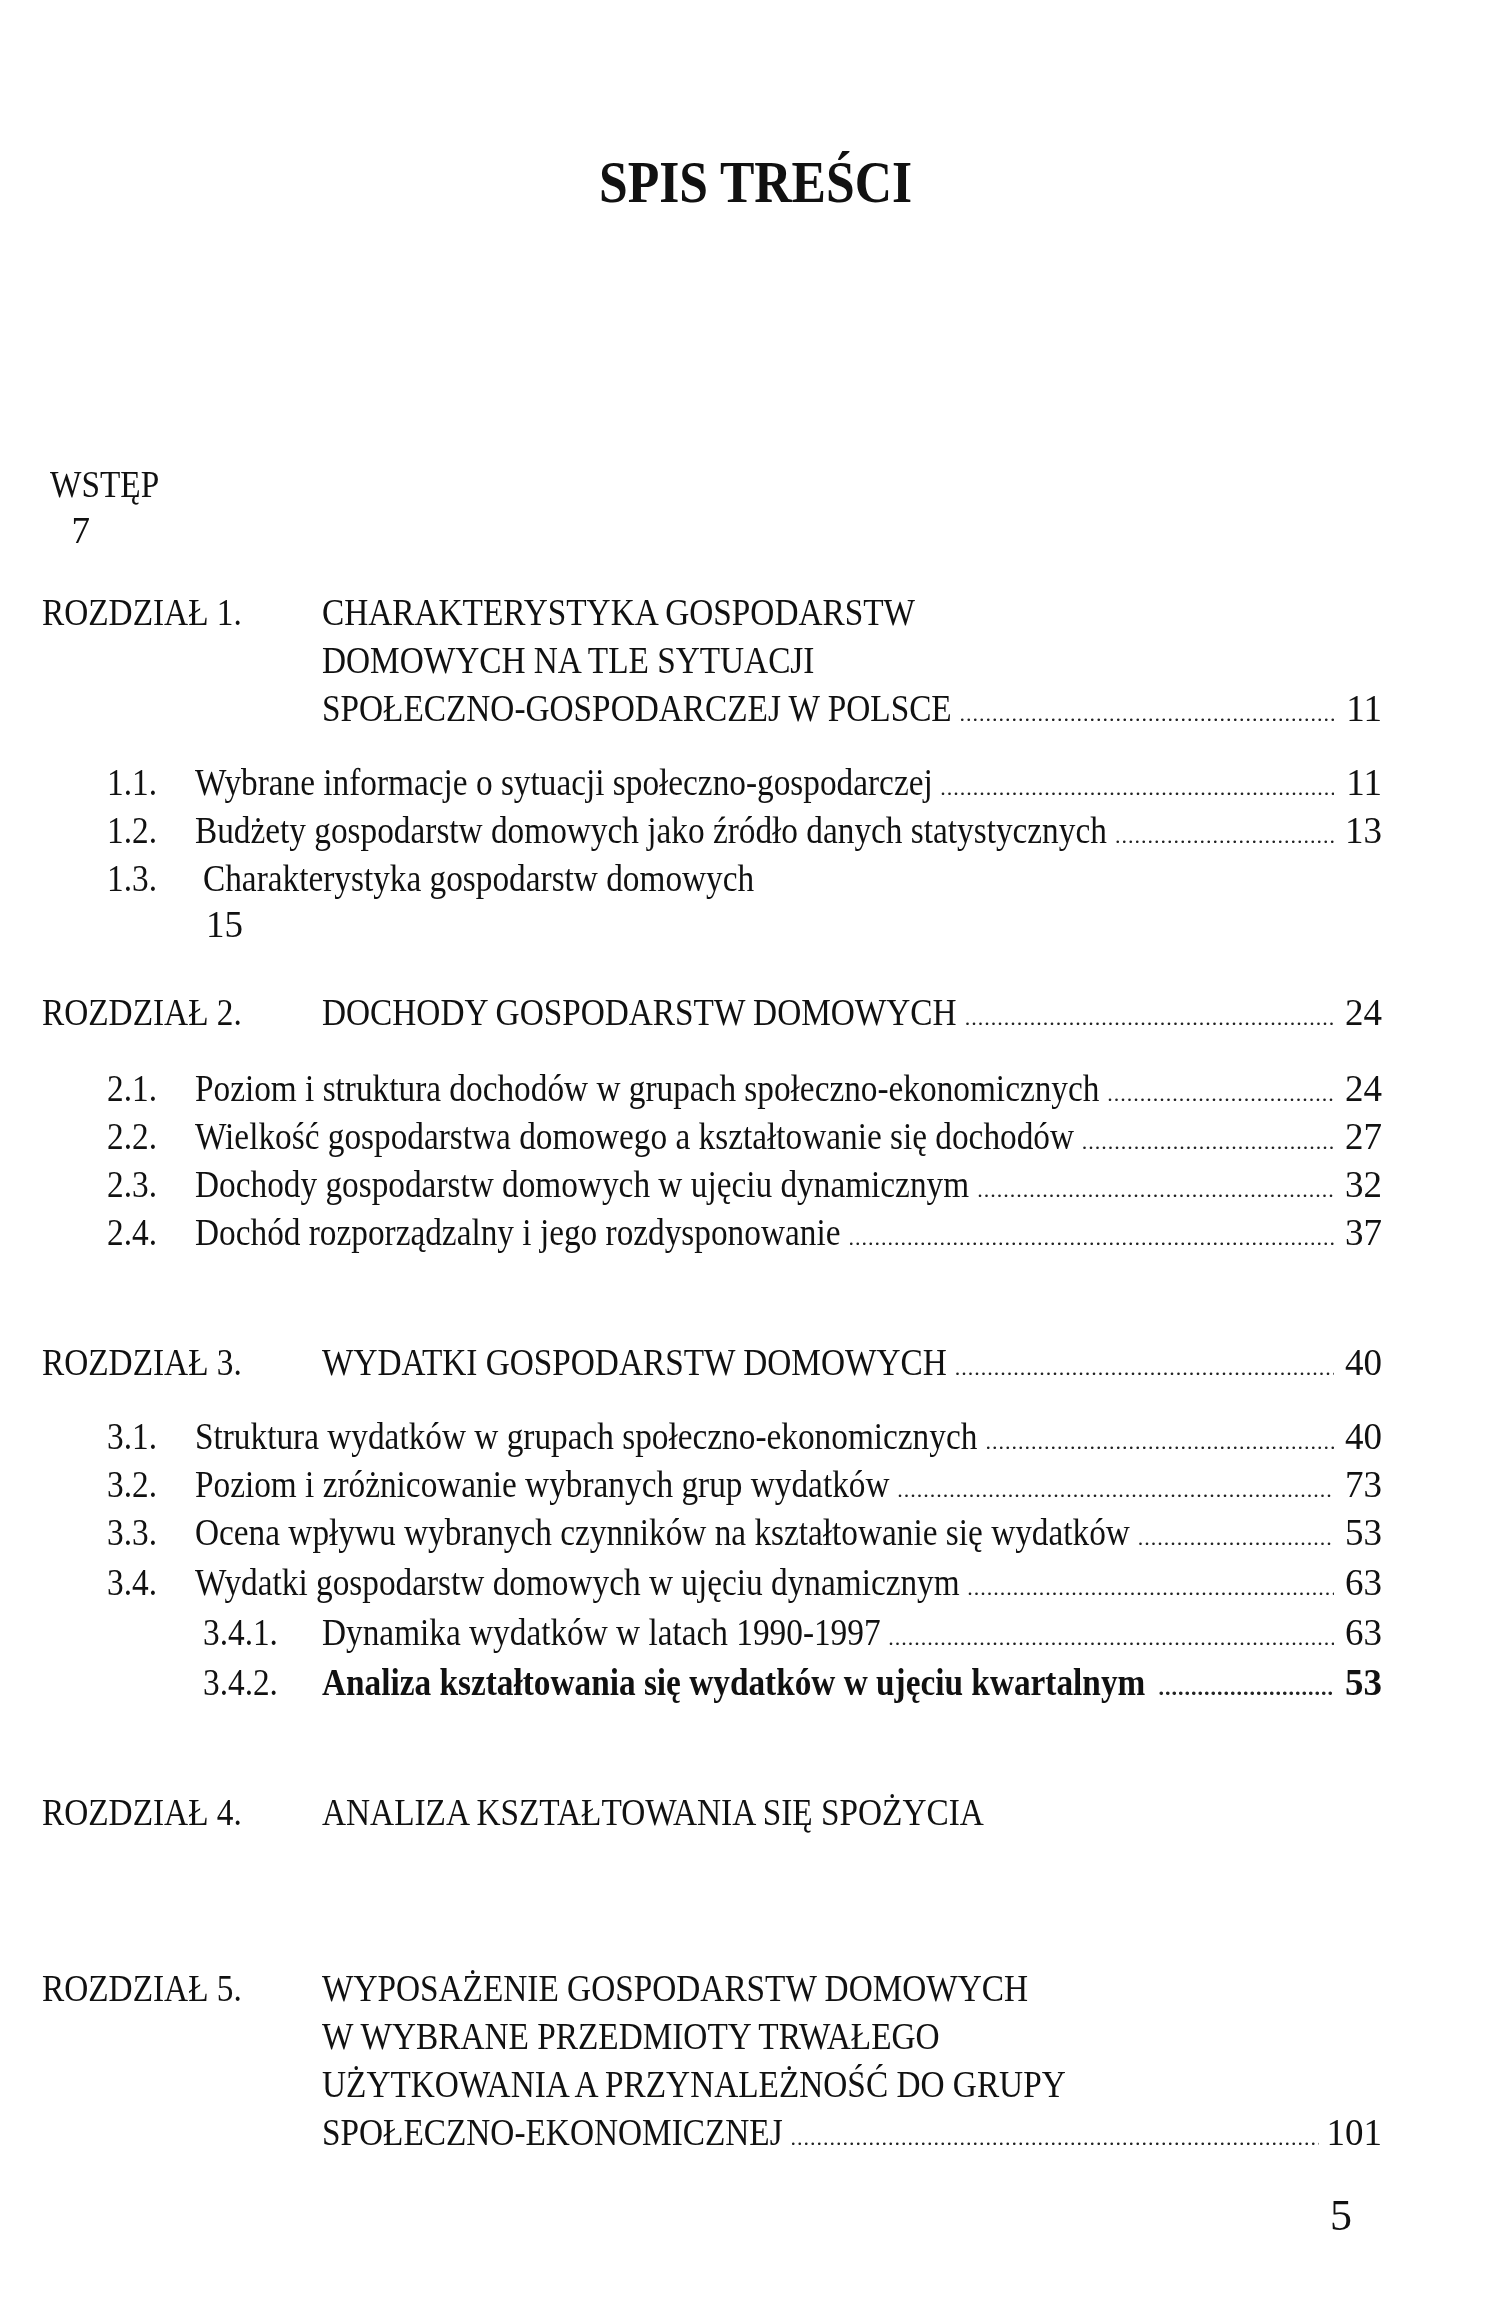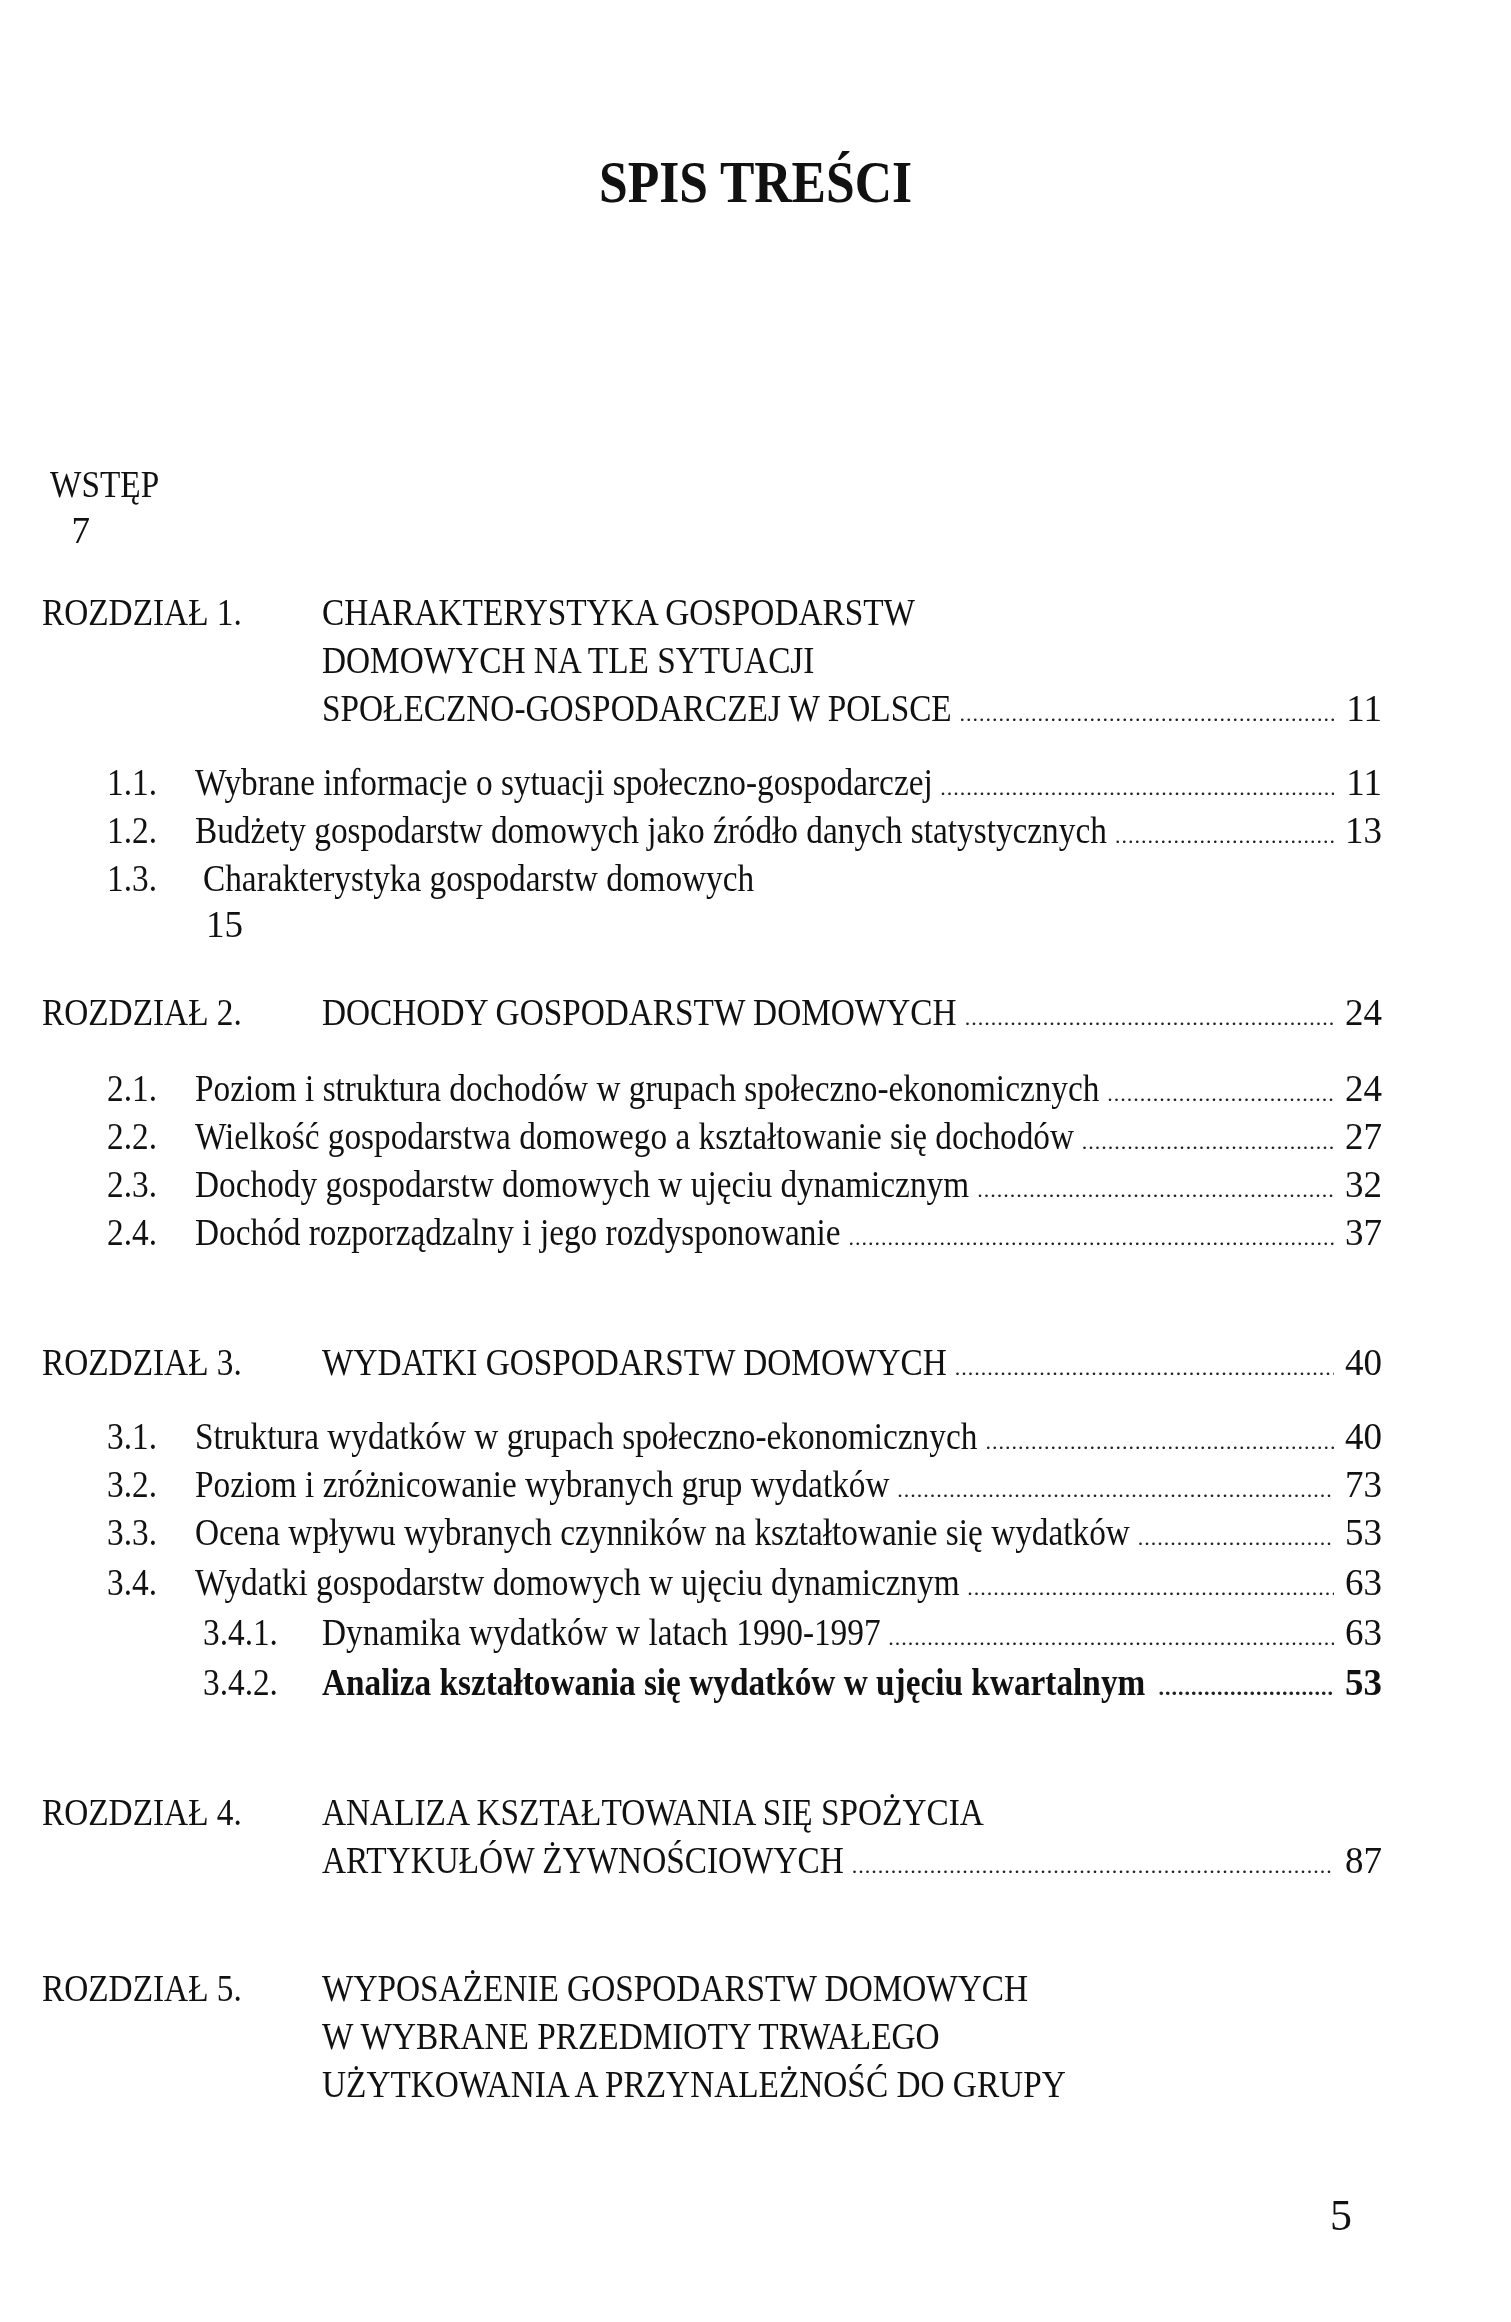--- a/index.html
+++ b/index.html
@@ -133,25 +133,25 @@
   </div>
   <div class="num" style="left: 203px; top: 1660px; display: inline-block; transform: scaleX(0.9); transform-origin: 0px 50%;">3.4.2.</div>
   <div class="line" style="left:322px; top:1660px; width:1060px;font-weight:bold;">
     <span class="txt" style="display: inline-block; transform: scaleX(0.9); transform-origin: 0px 50%; margin-right: -86.2297px;">Analiza kształtowania się wydatków w ujęciu kwartalnym</span>
     <span class="dots"></span>
     <span class="pg">53</span>
   </div>
 
   <div class="label" style="left: 42px; top: 1790px; display: inline-block; transform: scaleX(0.9); transform-origin: 0px 50%;">ROZDZIAŁ 4.</div>
   <div class="label" style="left: 322px; top: 1790px; display: inline-block; transform: scaleX(0.9); transform-origin: 0px 50%;">ANALIZA KSZTAŁTOWANIA SIĘ SPOŻYCIA</div>
-  <div class="line" style="left:322px; top:1838px; width:1060px;">
-    <span class="txt" style="display: inline-block; transform: scaleX(0.9); transform-origin: 0px 50%; margin-right: -58.1828px;">ARTYKUŁÓW ŻYWNOŚCIOWYCH</span>
-    <span class="dots"></span>
-    <span class="pg">87</span>
-  </div>
 
   <div class="label" style="left: 42px; top: 1966px; display: inline-block; transform: scaleX(0.9); transform-origin: 0px 50%;">ROZDZIAŁ 5.</div>
   <div class="label" style="left: 322px; top: 1966px; display: inline-block; transform: scaleX(0.9); transform-origin: 0px 50%;">WYPOSAŻENIE GOSPODARSTW DOMOWYCH</div>
   <div class="label" style="left: 322px; top: 2014px; display: inline-block; transform: scaleX(0.9); transform-origin: 0px 50%;">W WYBRANE PRZEDMIOTY TRWAŁEGO</div>
   <div class="label" style="left: 322px; top: 2062px; display: inline-block; transform: scaleX(0.9); transform-origin: 0px 50%;">UŻYTKOWANIA A PRZYNALEŻNOŚĆ DO GRUPY</div>
+  <div class="line" style="left:322px; top:2110px; width:1060px;">
+    <span class="txt" style="display: inline-block; transform: scaleX(0.9); transform-origin: 0px 50%; margin-right: -51.3547px;">SPOŁECZNO-EKONOMICZNEJ</span>
+    <span class="dots"></span>
+    <span class="pg">101</span>
+  </div>
 
   <div class="folio">5</div>
 </div>
 
 </body></html>

